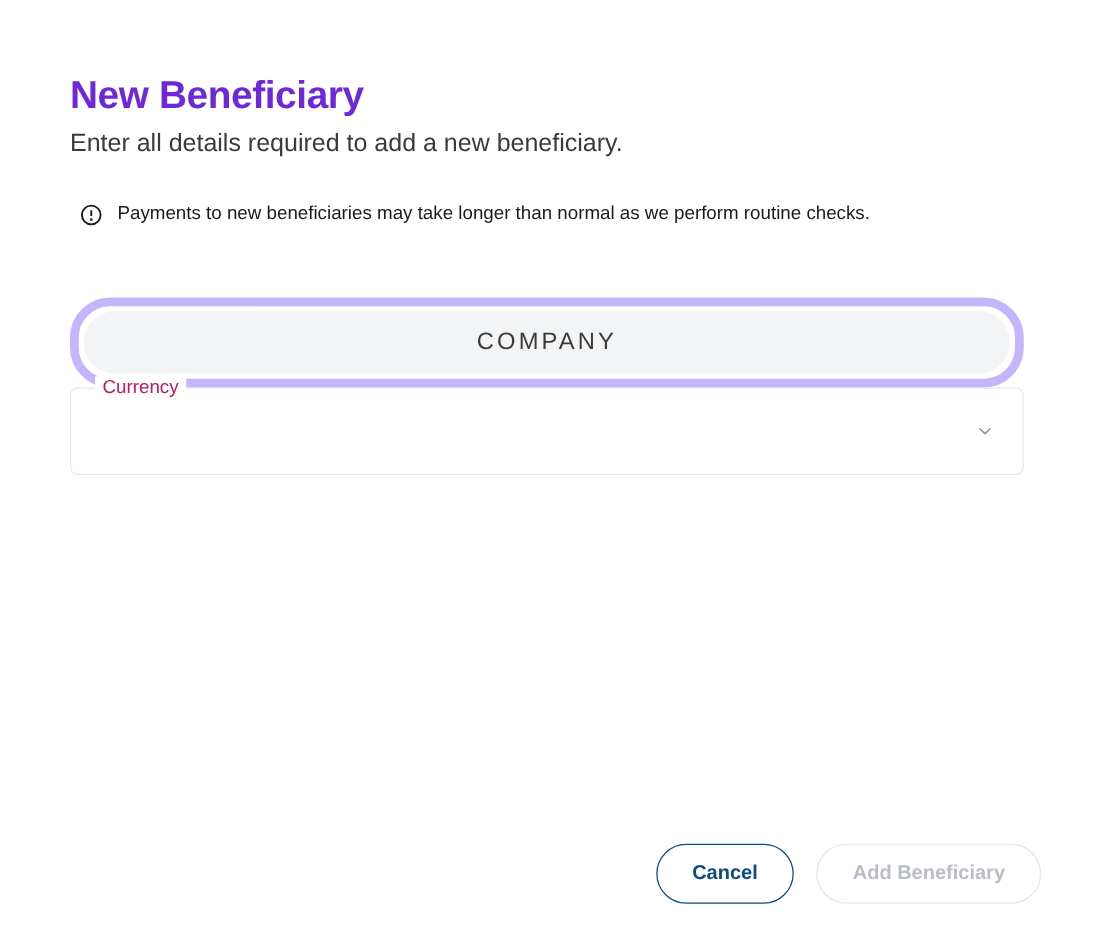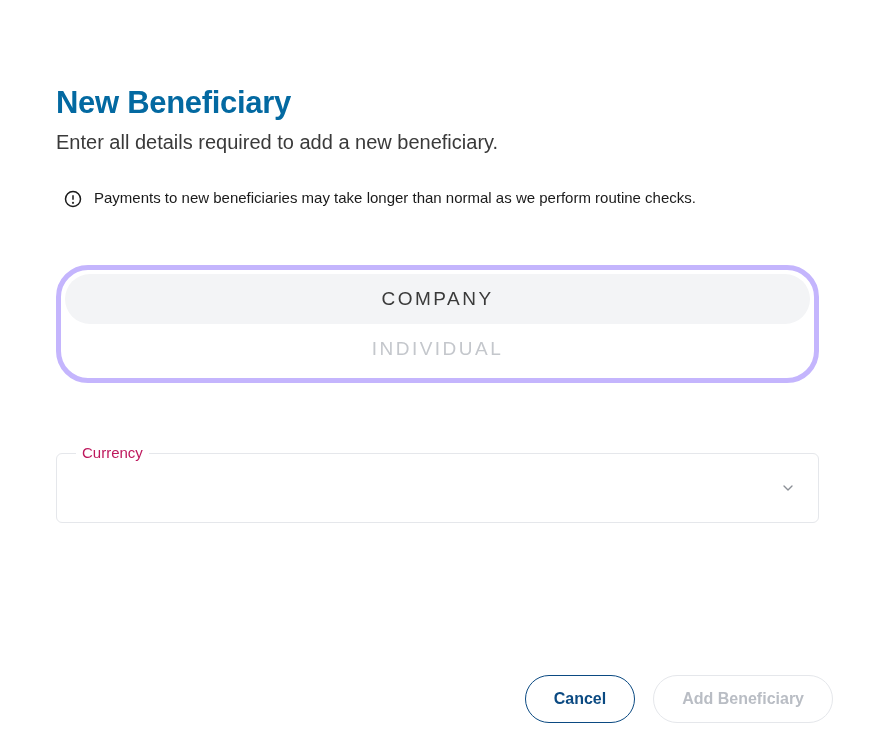--- a/index.html
+++ b/index.html
@@ -13,24 +13,23 @@
       width: 875px;
       height: 755px;
       position: relative;
     }
     .container {
       padding: 58px 56px 0 56px;
     }
     .page-title {
       font-size: 31px;
       font-weight: 700;
-      color: #0369a1;
+      color: #6d28d9;
       letter-spacing: -0.3px;
       margin-bottom: 10px;
-      margin-top: 27px;
     }
     .page-subtitle {
       font-size: 20px;
       font-weight: 400;
       color: #3a3a3a;
       margin-bottom: 32px;
     }
     .info-banner {
       display: flex;
       align-items: flex-start;
@@ -49,26 +48,24 @@
       height: 18px;
       display: block;
     }
     .info-text {
       font-size: 15px;
       color: #1a1a1a;
       line-height: 1.55;
     }
     .segmented-control {
       display: flex;
-      border: 5px solid #c4b5fd;
+      border: 7px solid #c4b5fd;
       border-radius: 32px;
       padding: 4px;
-      margin-bottom: 70px;
       background: #ffffff;
-      flex-direction: column;
     }
     .segment {
       flex: 1;
       text-align: center;
       padding: 14px 0;
       font-size: 19px;
       font-weight: 500;
       letter-spacing: 2.5px;
       border-radius: 28px;
       cursor: pointer;
@@ -156,21 +153,20 @@
         <circle cx="12" cy="12" r="10"></circle>
         <line x1="12" y1="7" x2="12" y2="13"></line>
         <circle cx="12" cy="17" r="0.5" fill="#1a1a1a"></circle>
       </svg>
     </span>
     <span class="info-text">Payments to new beneficiaries may take longer than normal as we perform routine checks.</span>
   </div>
 
   <div class="segmented-control">
     <div class="segment active">COMPANY</div>
-    <div class="segment inactive">INDIVIDUAL</div>
   </div>
 
   <div class="field-group">
     <label class="field-label">Currency</label>
     <div class="select-box">
       <span></span>
       <span class="chevron-icon">
         <svg viewBox="0 0 24 24" fill="none" stroke-width="2" stroke-linecap="round" stroke-linejoin="round">
           <polyline points="6 9 12 15 18 9"></polyline>
         </svg>

